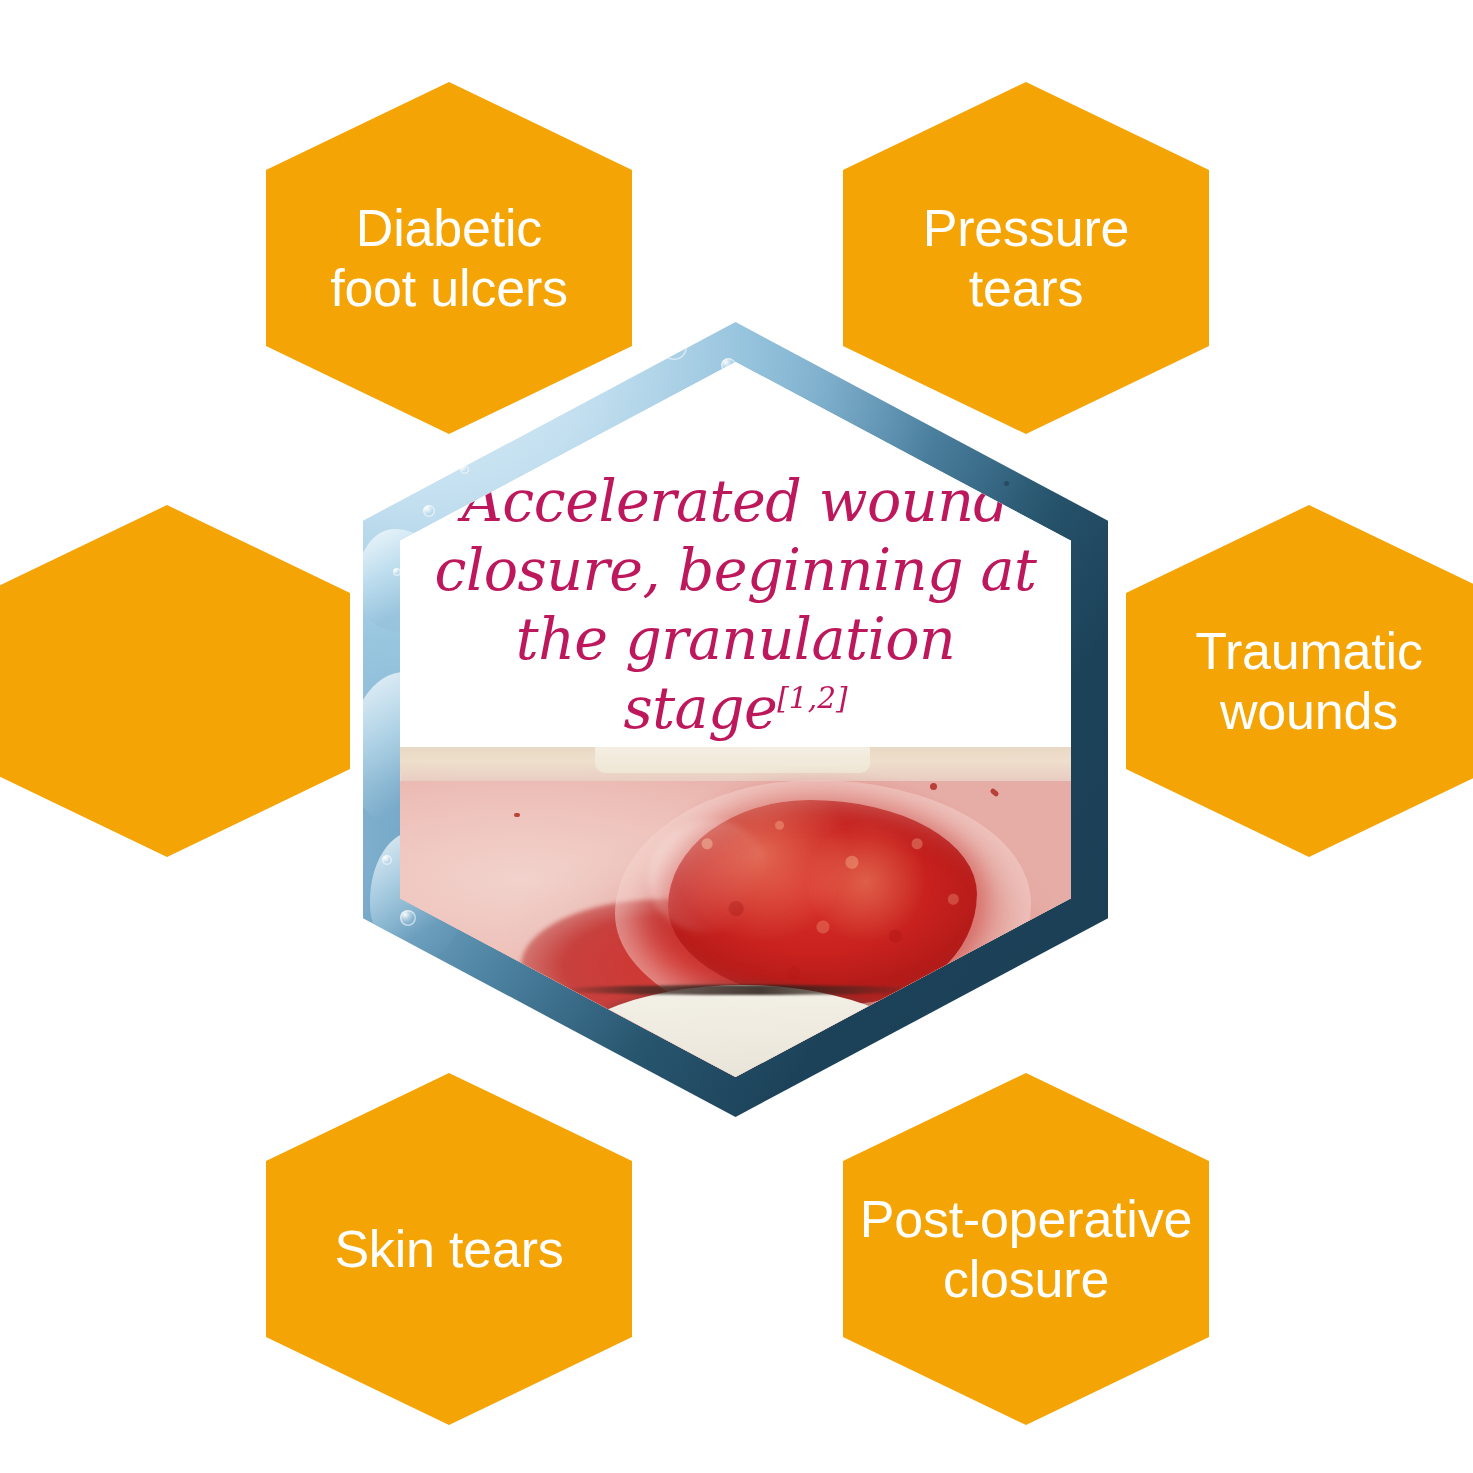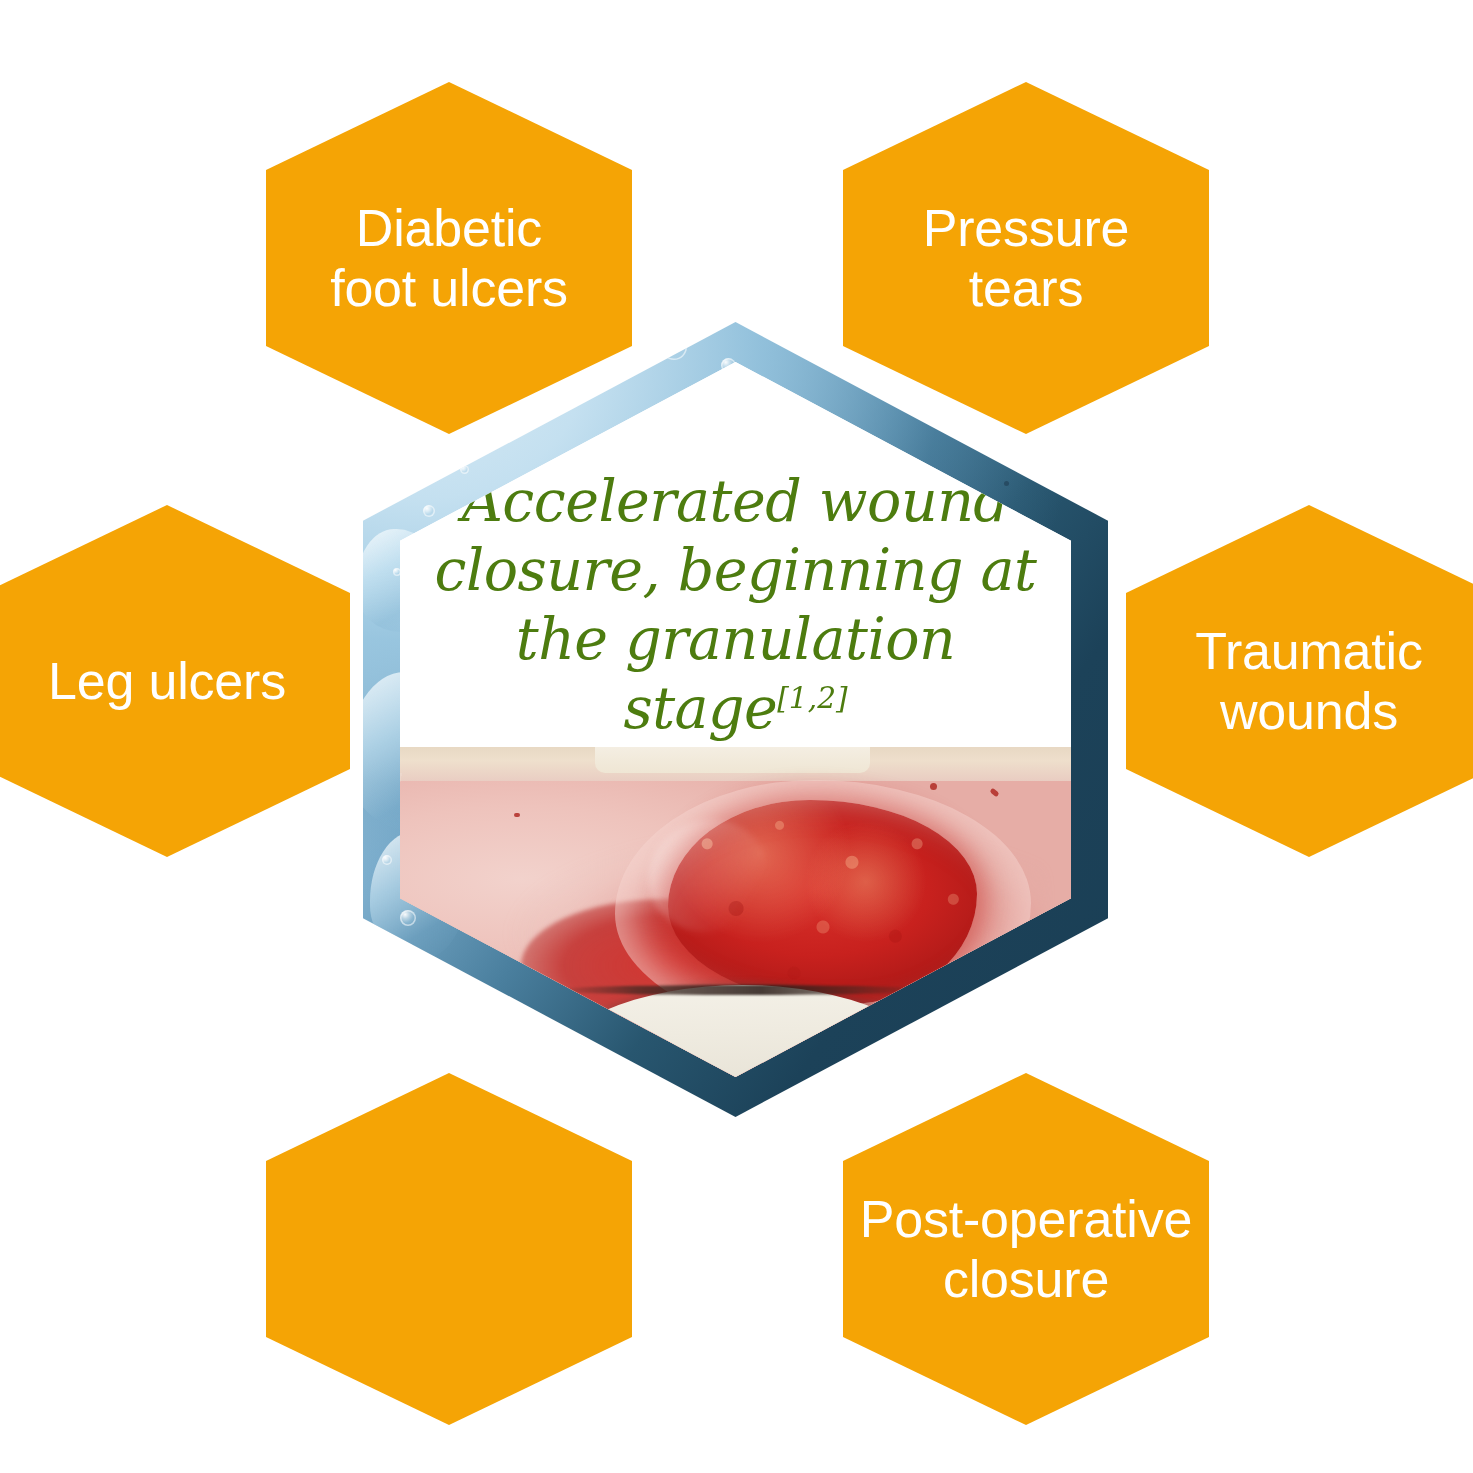--- a/index.html
+++ b/index.html
@@ -126,21 +126,21 @@
     display: flex;
     align-items: flex-end;
     justify-content: center;
     padding: 0 26px 4px 26px;
   }
 
   #center-headline {
     font-family: "DejaVu Serif", "Liberation Serif", serif;
     font-style: italic;
     font-weight: 400;
-    color: #4d7c0f;
+    color: #be185d;
     font-size: 57px;
     line-height: 1.21;
     text-align: center;
     letter-spacing: -0.5px;
   }
 
   #center-headline-citation {
     font-size: 0.52em;
     vertical-align: super;
     letter-spacing: 0;
@@ -294,31 +294,31 @@
   </div>
 
   <div class="hex" id="hex-pressure-ulcers">
     <div class="hexbg"></div>
     <div class="hexlabel">Pressure
 tears</div>
   </div>
 
   <div class="hex" id="hex-leg-ulcers">
     <div class="hexbg"></div>
-    <div class="hexlabel">Leg ulcers</div>
   </div>
 
   <div class="hex" id="hex-traumatic-wounds">
     <div class="hexbg"></div>
     <div class="hexlabel">Traumatic
 wounds</div>
   </div>
 
   <div class="hex" id="hex-skin-tears">
     <div class="hexbg"></div>
+    <div class="hexlabel">Skin tears</div>
   </div>
 
   <div class="hex" id="hex-post-operative-wounds">
     <div class="hexbg"></div>
     <div class="hexlabel">Post-operative
 closure</div>
   </div>
 
   <div id="center-hex">
 

